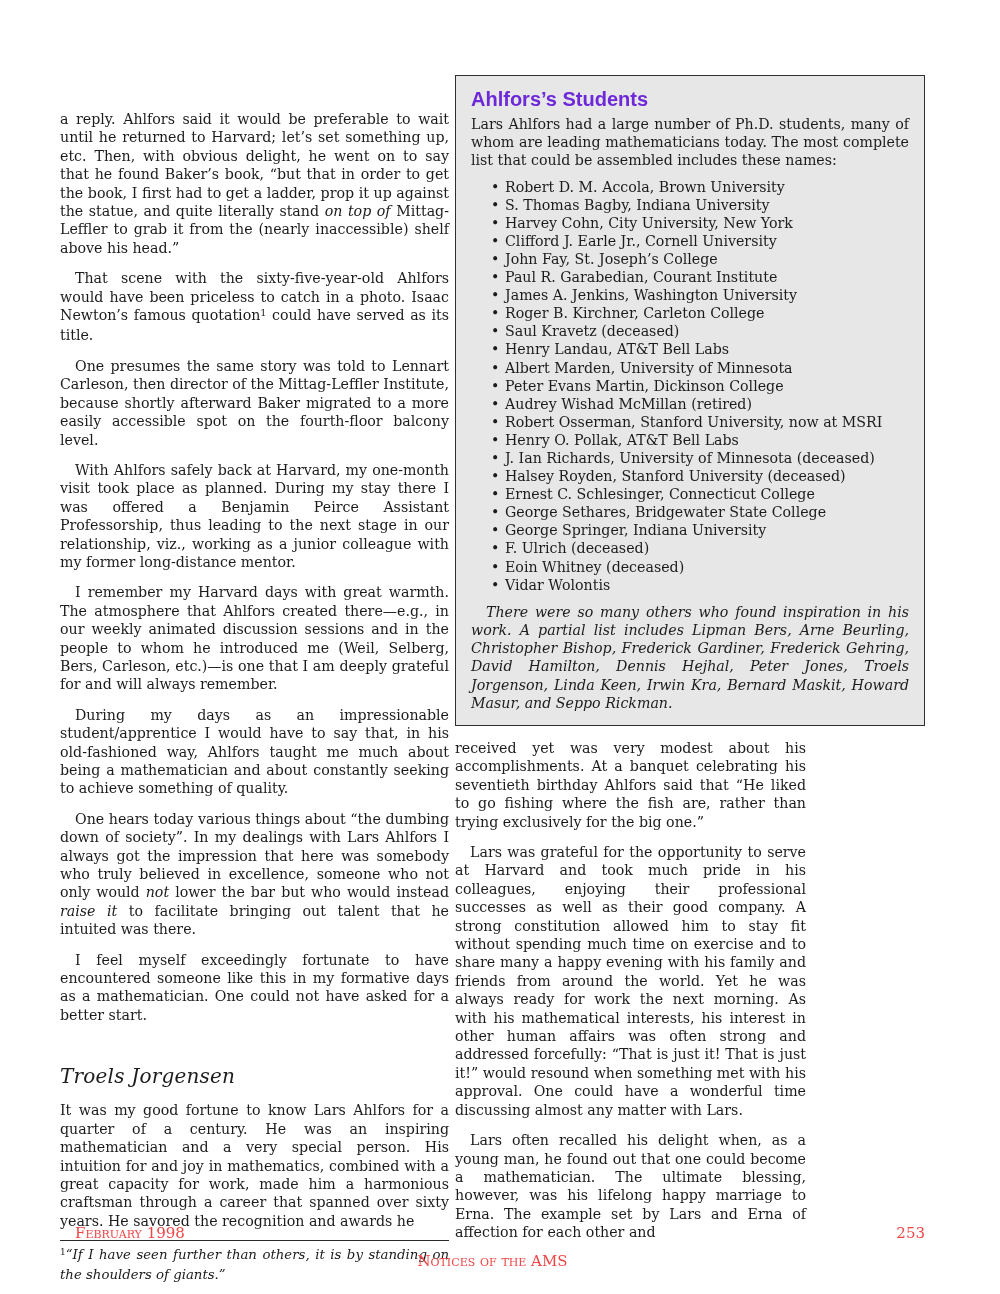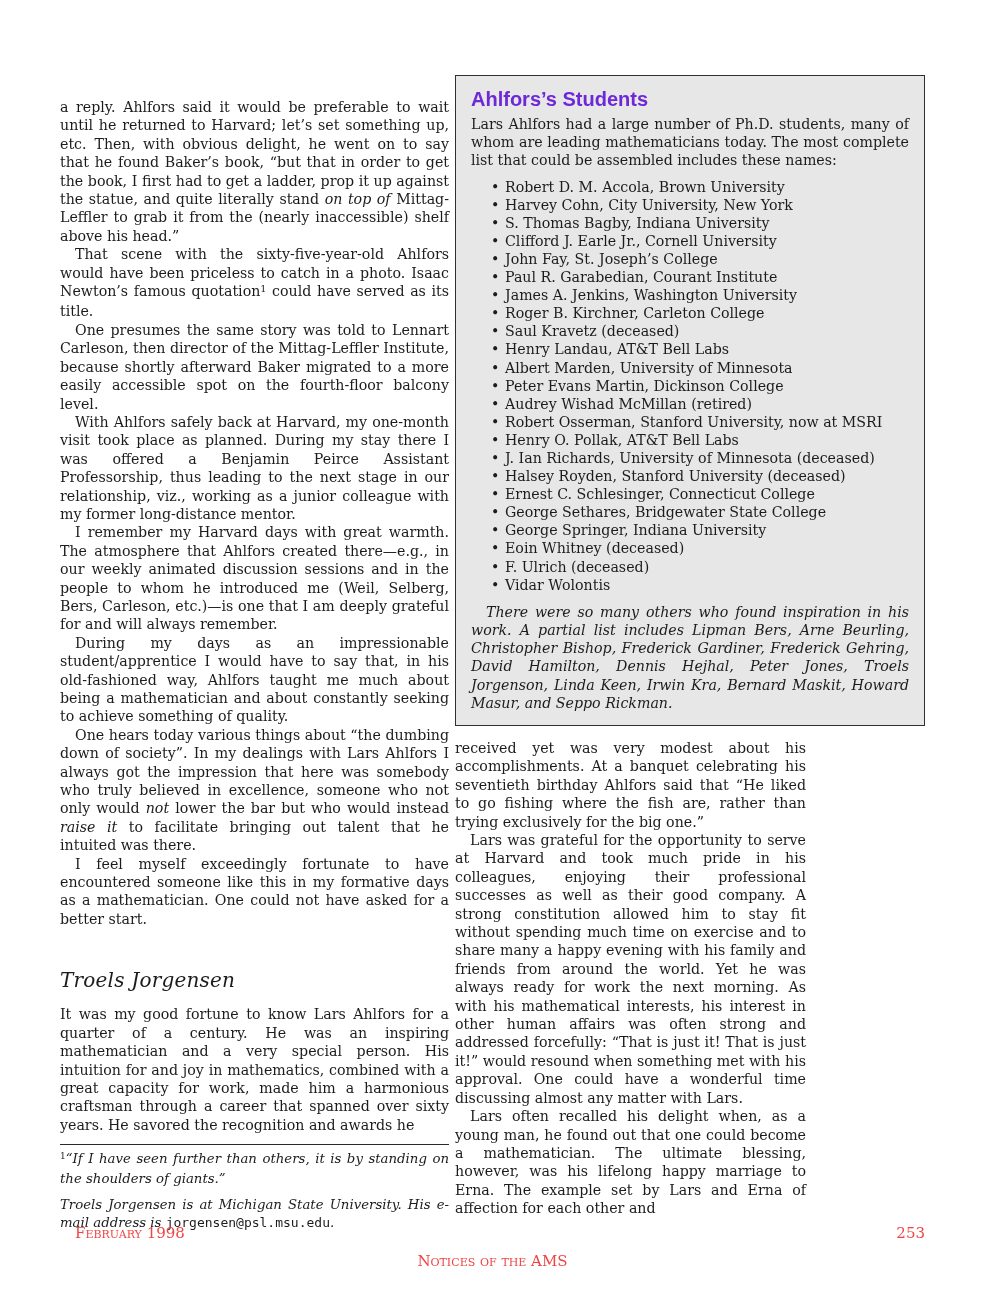--- a/index.html
+++ b/index.html
@@ -20,20 +20,21 @@
     left: 60px;
     top: 98px;
     width: 389px;
   }
   .body-p {
     font-size: 14.2px;
     line-height: 18.4px;
     text-align: justify;
     text-indent: 15px;
     hyphens: auto;
+    margin-top: 12px;
   }
   .noindent { text-indent: 0; }
   .section-heading {
     font-family: "DejaVu Serif", serif;
     font-style: italic;
     font-weight: normal;
     font-size: 20px;
     margin-top: 40px;
     margin-bottom: 13px;
     letter-spacing: 0.2px;
@@ -159,41 +160,41 @@
     <p class="footnote"><sup>1</sup><i>“If I have seen further than others, it is by standing on the shoulders of giants.”</i></p>
     <p class="bio">Troels Jorgensen is at Michigan State University. His e-mail address is <span class="mono">jorgensen@psl.msu.edu</span>.</p>
   </div>
 
   <div class="col-right">
     <div class="students-box">
       <h3 class="box-title">Ahlfors’s Students</h3>
       <p class="box-intro">Lars Ahlfors had a large number of Ph.D. students, many of whom are leading mathematicians today. The most complete list that could be assembled includes these names:</p>
       <ul class="students-list">
           <li>Robert D. M. Accola, Brown University</li>
+          <li>S. Thomas Bagby, Indiana University</li>
           <li>Harvey Cohn, City University, New York</li>
-          <li>S. Thomas Bagby, Indiana University</li>
           <li>Clifford J. Earle Jr., Cornell University</li>
           <li>John Fay, St. Joseph’s College</li>
           <li>Paul R. Garabedian, Courant Institute</li>
           <li>James A. Jenkins, Washington University</li>
           <li>Roger B. Kirchner, Carleton College</li>
           <li>Saul Kravetz (deceased)</li>
           <li>Henry Landau, AT&amp;T Bell Labs</li>
           <li>Albert Marden, University of Minnesota</li>
           <li>Peter Evans Martin, Dickinson College</li>
           <li>Audrey Wishad McMillan (retired)</li>
           <li>Robert Osserman, Stanford University, now at MSRI</li>
           <li>Henry O. Pollak, AT&amp;T Bell Labs</li>
           <li>J. Ian Richards, University of Minnesota (deceased)</li>
           <li>Halsey Royden, Stanford University (deceased)</li>
           <li>Ernest C. Schlesinger, Connecticut College</li>
           <li>George Sethares, Bridgewater State College</li>
           <li>George Springer, Indiana University</li>
+          <li>F. Ulrich (deceased)</li>
           <li>Eoin Whitney (deceased)</li>
-          <li>F. Ulrich (deceased)</li>
           <li>Vidar Wolontis</li>
         </ul>
       <p class="box-outro">There were so many others who found inspiration in his work. A partial list includes Lipman Bers, Arne Beurling, Christopher Bishop, Frederick Gardiner, Frederick Gehring, David Hamilton, Dennis Hejhal, Peter Jones, Troels Jorgenson, Linda Keen, Irwin Kra, Bernard Maskit, Howard Masur, and Seppo Rickman.</p>
     </div>
 
     <div class="col-right-text">
       <p class="body-p noindent">received yet was very modest about his accomplishments. At a banquet celebrating his seventieth birthday Ahlfors said that “He liked to go fishing where the fish are, rather than trying exclusively for the big one.”</p>
       <p class="body-p">Lars was grateful for the opportunity to serve at Harvard and took much pride in his colleagues, enjoying their professional successes as well as their good company. A strong constitution allowed him to stay fit without spending much time on exercise and to share many a happy evening with his family and friends from around the world. Yet he was always ready for work the next morning. As with his mathematical interests, his interest in other human affairs was often strong and addressed forcefully: “That is just it! That is just it!” would resound when something met with his approval. One could have a wonderful time discussing almost any matter with Lars.</p>
       <p class="body-p">Lars often recalled his delight when, as a young man, he found out that one could become a mathematician. The ultimate blessing, however, was his lifelong happy marriage to Erna. The example set by Lars and Erna of affection for each other and</p>
     </div>

